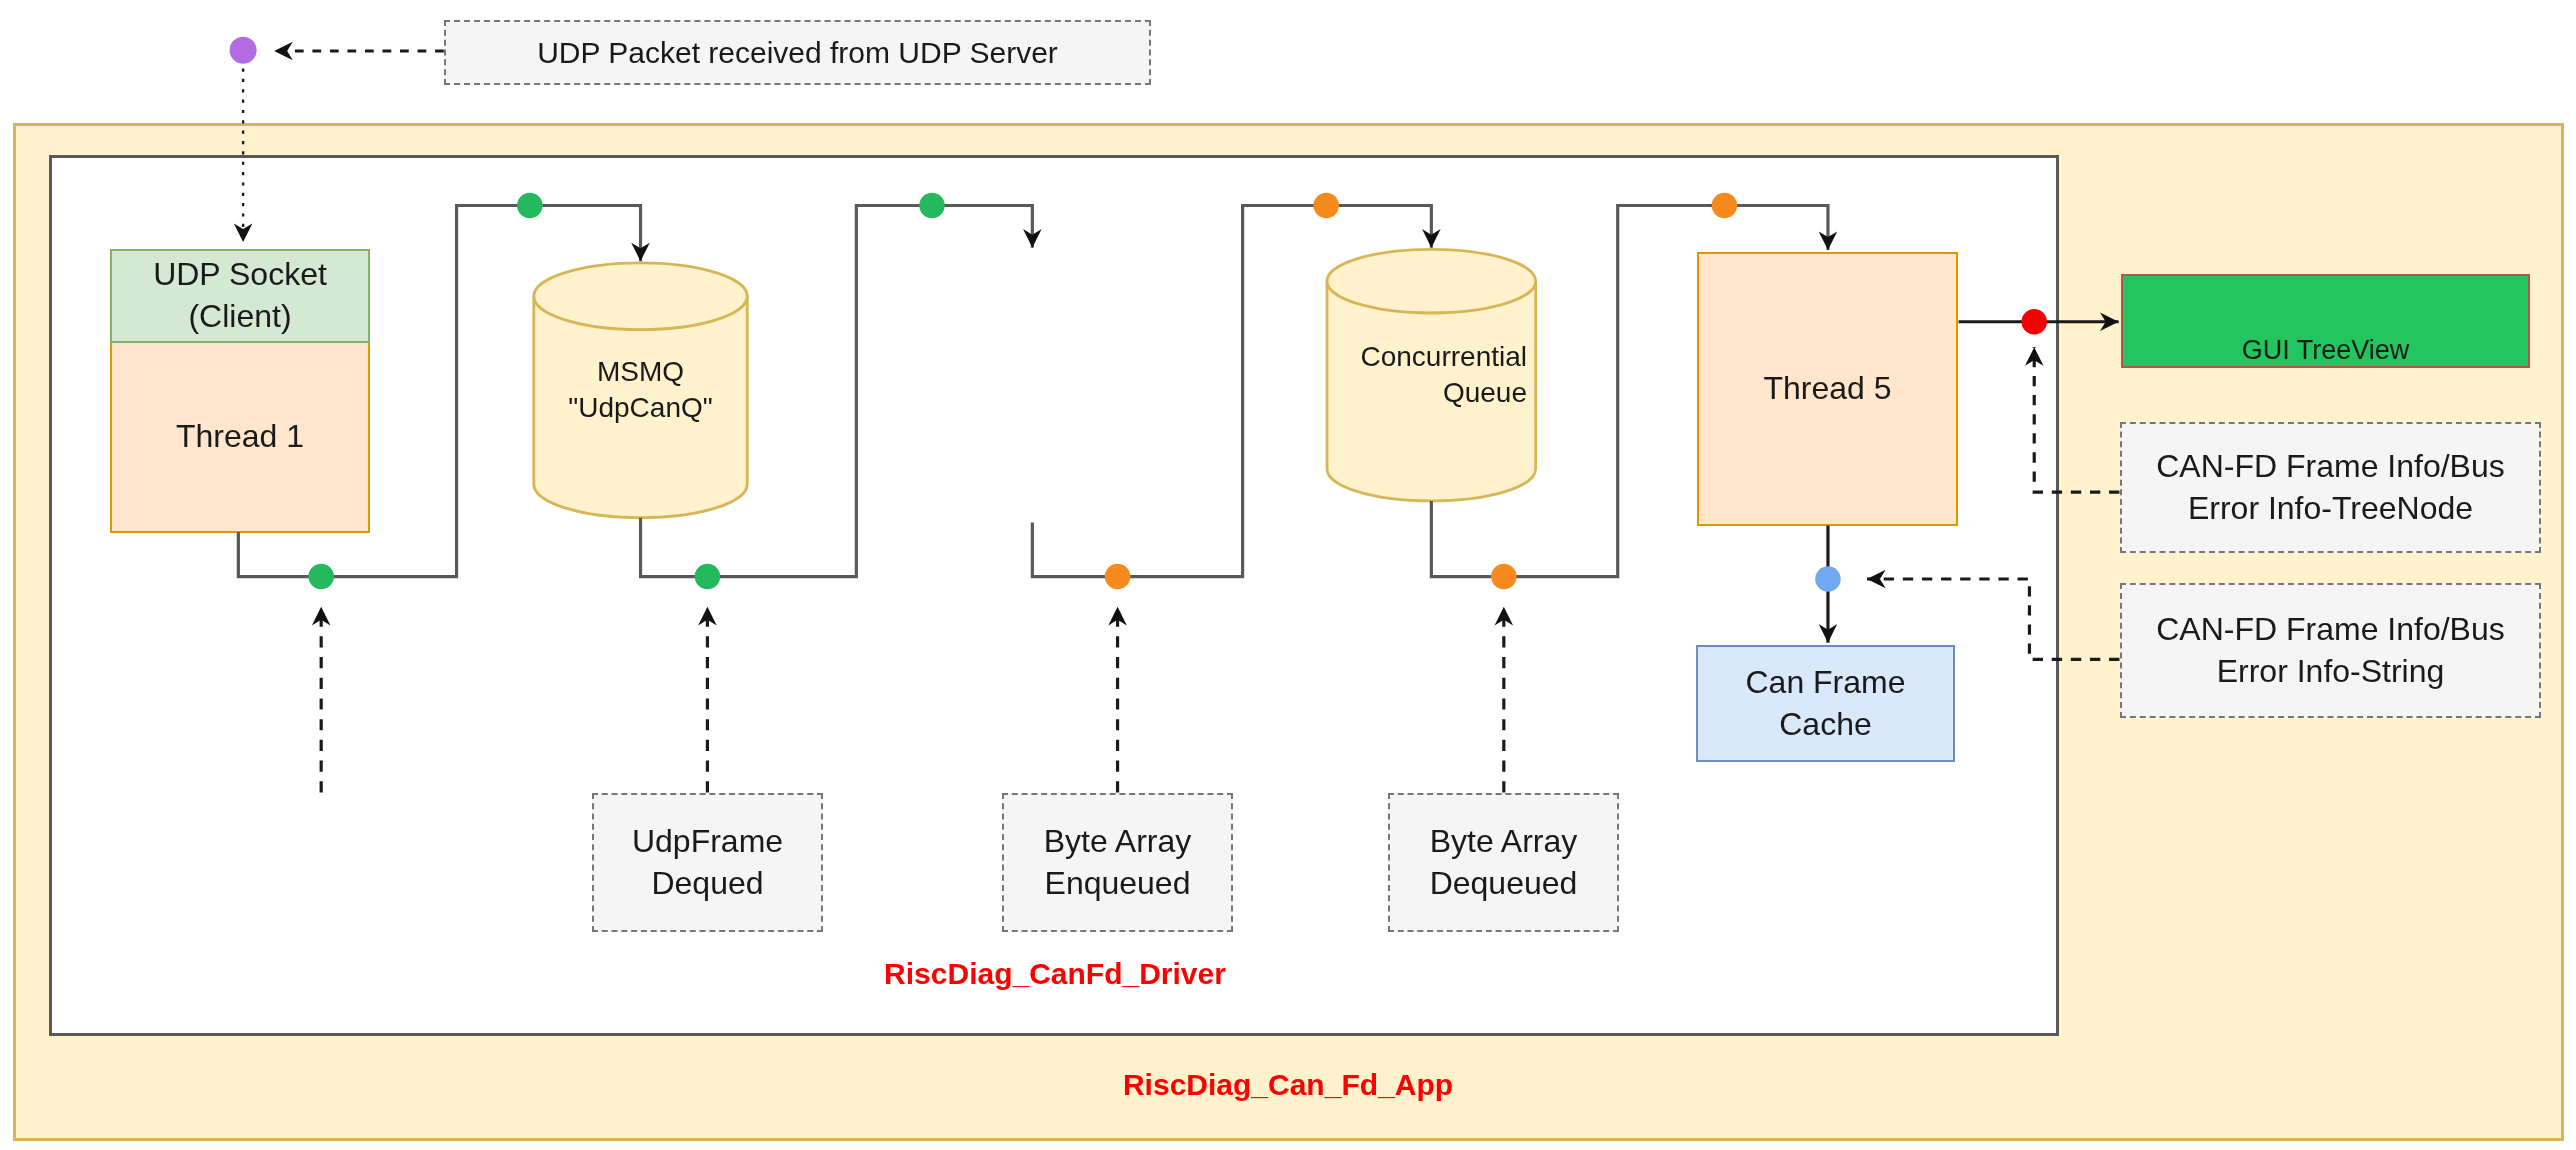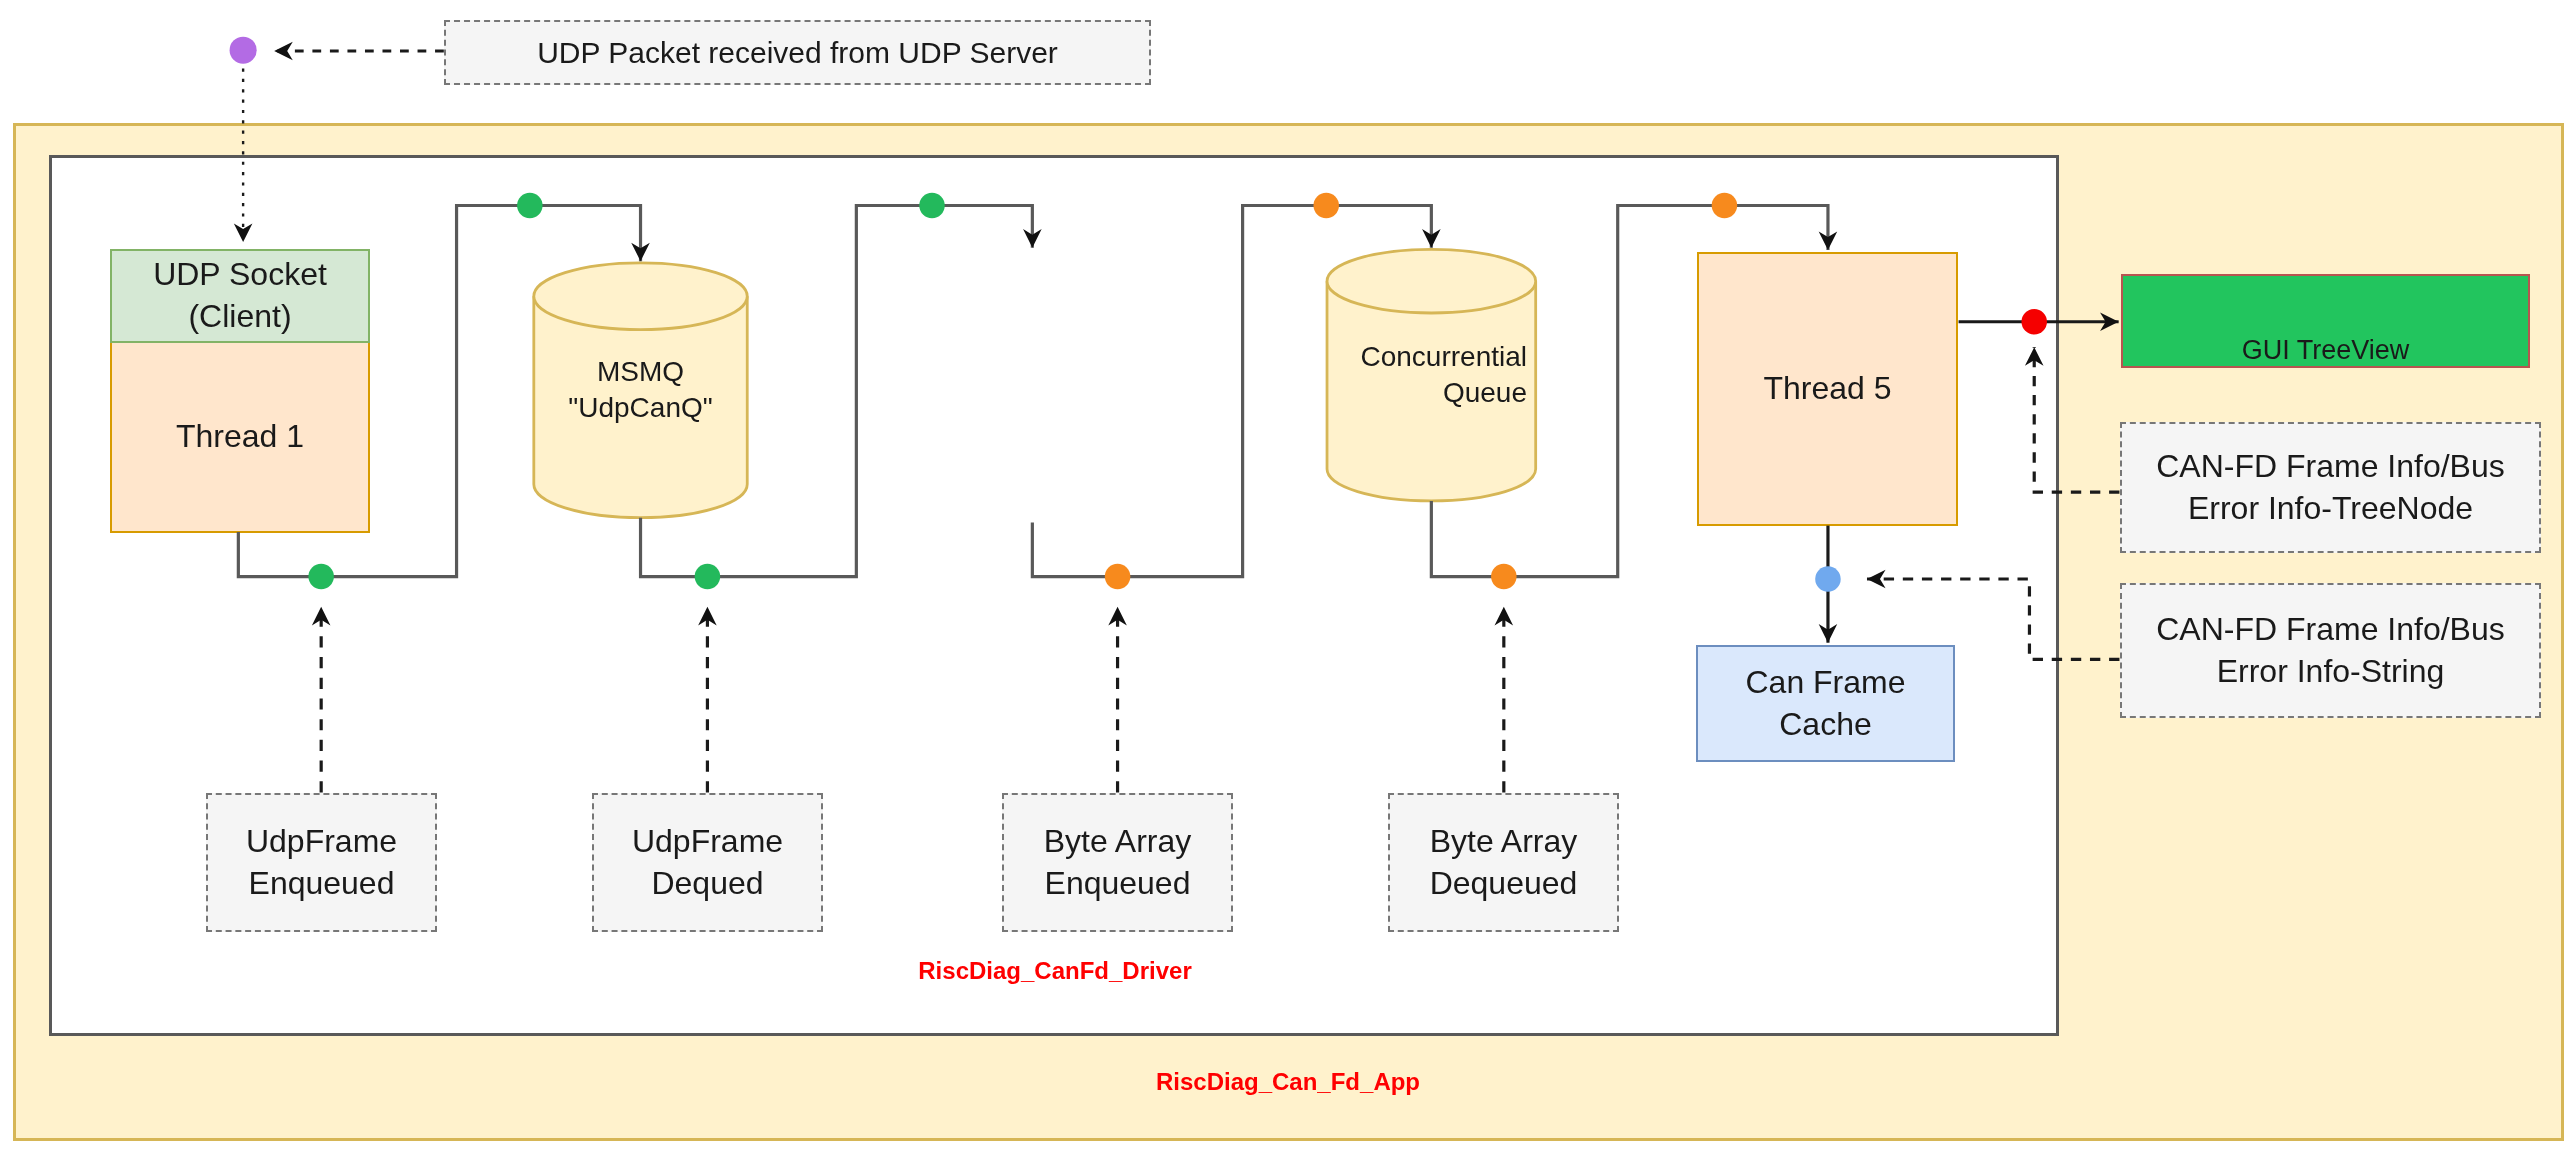--- a/index.html
+++ b/index.html
@@ -11,21 +11,21 @@
   .center{display:flex;align-items:center;justify-content:center;text-align:center;}
   .node-label{font-size:32px;line-height:1.3;}
   .outer-box{background:#FFF2CC;border:3.2px solid #D6B656;}
   .inner-box{background:#ffffff;border:3.2px solid #595959;}
   .combo-header{background:#D5E8D4;border:2.4px solid #82B366;}
   .combo-body{background:#FFE6CC;border:2.4px solid #D79B00;border-top:none;}
   .thread-box{background:#FFE6CC;border:2.4px solid #D79B00;}
   .gui-box{background:#22c55e;border:2.4px solid #B85450;font-size:27px;align-items:flex-end;}
   .cache-box{background:#DAE8FC;border:2.4px solid #6C8EBF;}
   .dashed-box{background:#F5F5F5;border:2.4px dashed #777777;}
-  .caption{font-weight:bold;color:#FF0000;font-size:24px;text-align:center;}
+  .caption{font-weight:bold;color:#FF0000;font-size:30px;text-align:center;}
   .toplabel{font-size:30px;}
   svg{position:absolute;left:0;top:0;pointer-events:none;}
   .cyl-text{font-size:28px;line-height:1.3;}
 </style>
 </head>
 <body>
 
 <div id="stage">
 
   <div class="abs outer-box" style="left:12.7px;top:123px;width:2551px;height:1018px;"></div>
@@ -52,23 +52,20 @@
     <span style="max-width:167px;">Can Frame Cache</span>
   </div>
 
   <div class="abs dashed-box center node-label" style="left:2120px;top:422px;width:421px;height:131px;">
     <span style="max-width:374px;">CAN-FD Frame Info/Bus Error Info-TreeNode</span>
   </div>
   <div class="abs dashed-box center node-label" style="left:2120px;top:583px;width:421px;height:135px;">
     <span style="max-width:374px;">CAN-FD Frame Info/Bus Error Info-String</span>
   </div>
 
-  <div class="abs dashed-box center node-label" style="left:206px;top:793px;width:231px;height:139px;">
-    <span style="max-width:159px;">UdpFrame Enqueued</span>
-  </div>
   <div class="abs dashed-box center node-label" style="left:592px;top:793px;width:231px;height:139px;">
     <span style="max-width:159px;">UdpFrame Dequed</span>
   </div>
   <div class="abs dashed-box center node-label" style="left:1002px;top:793px;width:231px;height:139px;">
     <span style="max-width:159px;">Byte Array Enqueued</span>
   </div>
   <div class="abs dashed-box center node-label" style="left:1388px;top:793px;width:231px;height:139px;">
     <span style="max-width:159px;">Byte Array Dequeued</span>
   </div>
 

